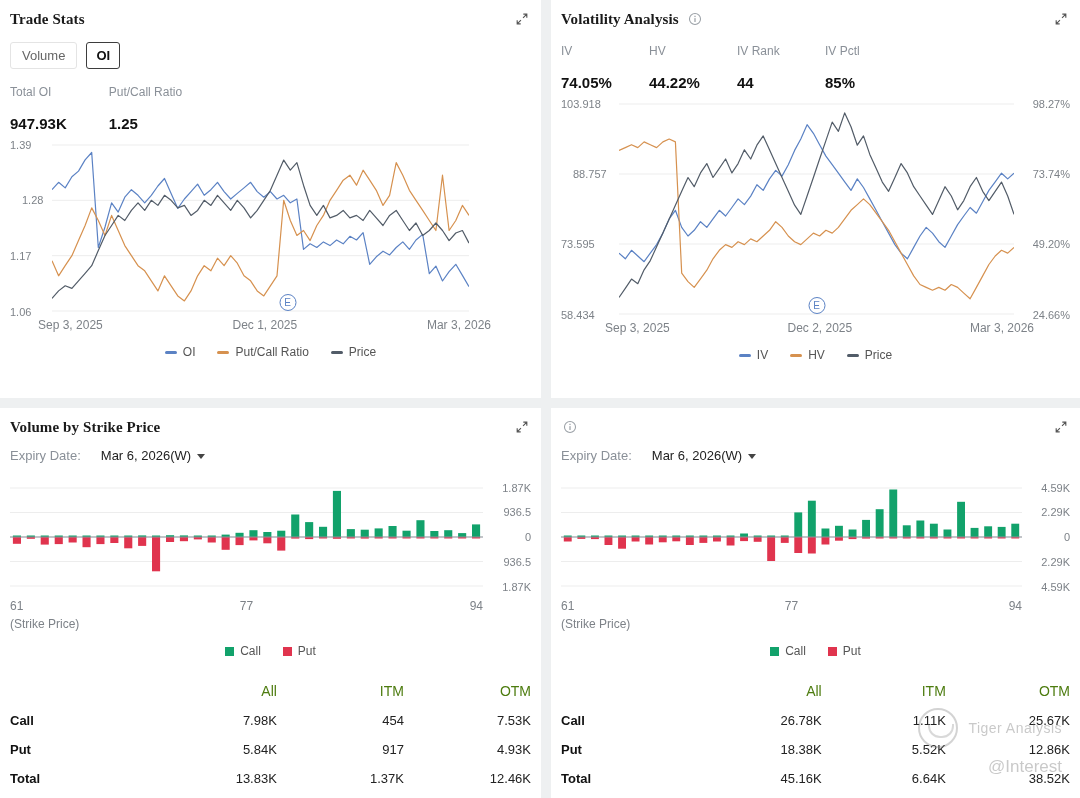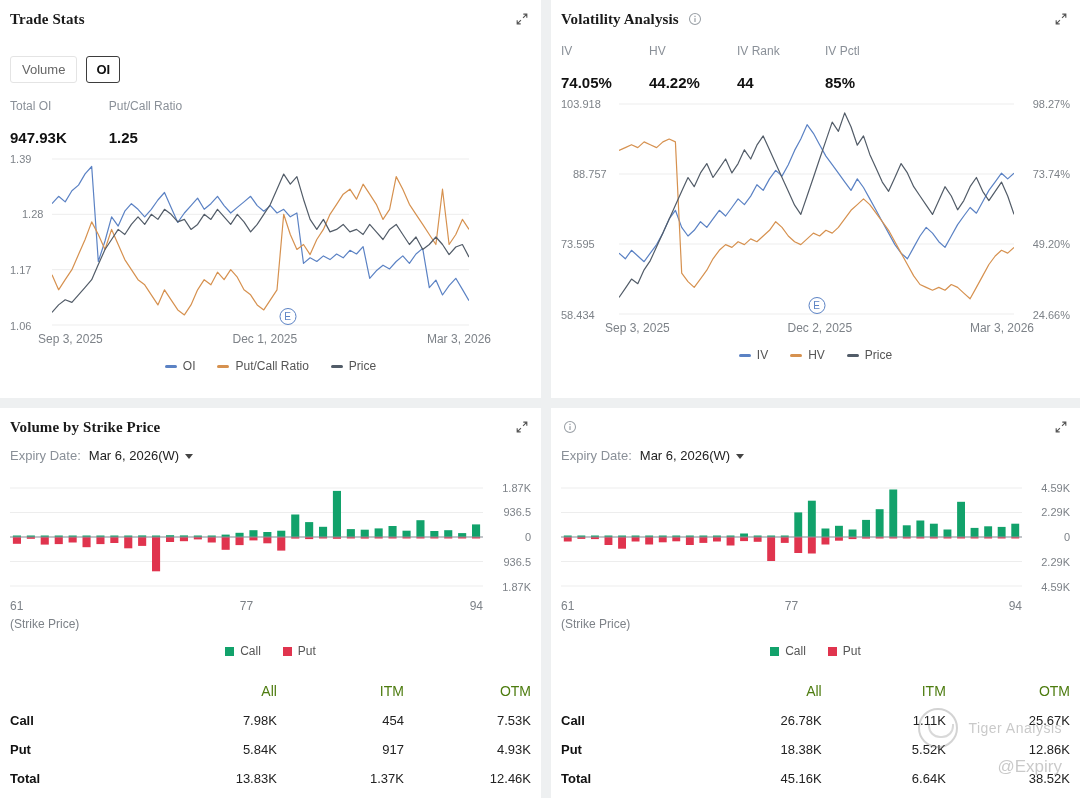--- a/index.html
+++ b/index.html
@@ -8,21 +8,21 @@
   .grid { display:grid; width:1080px; height:798px;
     grid-template-columns:541px 529px; grid-template-rows:398px 390px; gap:10px; }
   .card { background:#fff; padding:10px 10px 6px 10px; position:relative; overflow:hidden; }
 
   .card-head { display:flex; align-items:center; gap:7px;font-family:Liberation Serif, serif; }
   .card-title { font-size:15px; font-weight:bold; color:#1a1a1a; letter-spacing:.1px; }
   .head-spacer { flex:1; }
   .icon-btn { width:18px; height:18px; display:flex; align-items:center; justify-content:center; cursor:pointer; }
 
   
-  .toggle-row { display:flex; gap:9px; margin-top:28px; }
+  .toggle-row { display:flex; gap:9px; margin-top:14px; }
   .toggle-btn { font-size:13px; padding:5px 11px; border:1px solid #e4e4e4; border-radius:3px;
     background:#fff; color:#666; cursor:pointer; }
   .toggle-btn.active { border-color:#3d3d3d; color:#111; font-weight:bold; padding:5px 9px; }
 
   
   .stats-row { display:flex; margin-top:16px; }
   .stat { margin-right:42px; }
   .stat.small { margin-right:0; width:88px; }
   .stat-label { font-size:12px; color:#8a9098; }
   .stat-value { font-size:15px; font-weight:bold; color:#111; margin-top:16px; }
@@ -44,21 +44,21 @@
     color:#5b82c4; font-size:10px; display:flex; align-items:center; justify-content:center; }
   .x-row { display:flex; justify-content:space-between; font-size:12px; color:#7d8288; margin-top:6px; }
 
   
   .legend { display:flex; justify-content:center; gap:22px; margin-top:13px; font-size:12px; color:#555; }
   .legend-item { display:flex; align-items:center; gap:6px; cursor:pointer; }
   .dash { width:12px; height:3px; border-radius:1.5px; display:inline-block; }
   .sq { width:9px; height:9px; display:inline-block; }
 
   
-  .expiry-row { display:flex; align-items:center; margin-top:12px; font-size:13px; }
+  .expiry-row { display:flex; align-items:center; margin-top:12px; font-size:13px;gap:12px; }
   .expiry-label { color:#8a9098; margin-right:8px; }
   .expiry-value { color:#222; cursor:pointer; display:flex; align-items:center; gap:6px; }
   .caret { width:0; height:0; border-left:4px solid transparent; border-right:4px solid transparent;
     border-top:5px solid #444; display:inline-block; margin-top:1px; }
   .bar-wrap { display:flex; margin-top:24px; }
   .bar-plot { height:100px; }
   .strike-note { font-size:12px; color:#7d8288; margin-top:4px; }
 
   
   .tbl { margin-top:18px; font-size:13px; }
@@ -529,17 +529,17 @@
         <span class="c">6.64K</span>
         <span class="c">38.52K</span>
       </div>
     </div>
 
     <div class="watermark">
       <div class="wm-line1">
         <span class="wm-circle"></span>
         <span class="wm-brand">Tiger Analysis</span>
       </div>
-      <div class="wm-handle">@Expiry</div>
+      <div class="wm-handle">@Interest</div>
     </div>
   </div>
 
 </div>
 
 </body></html>

